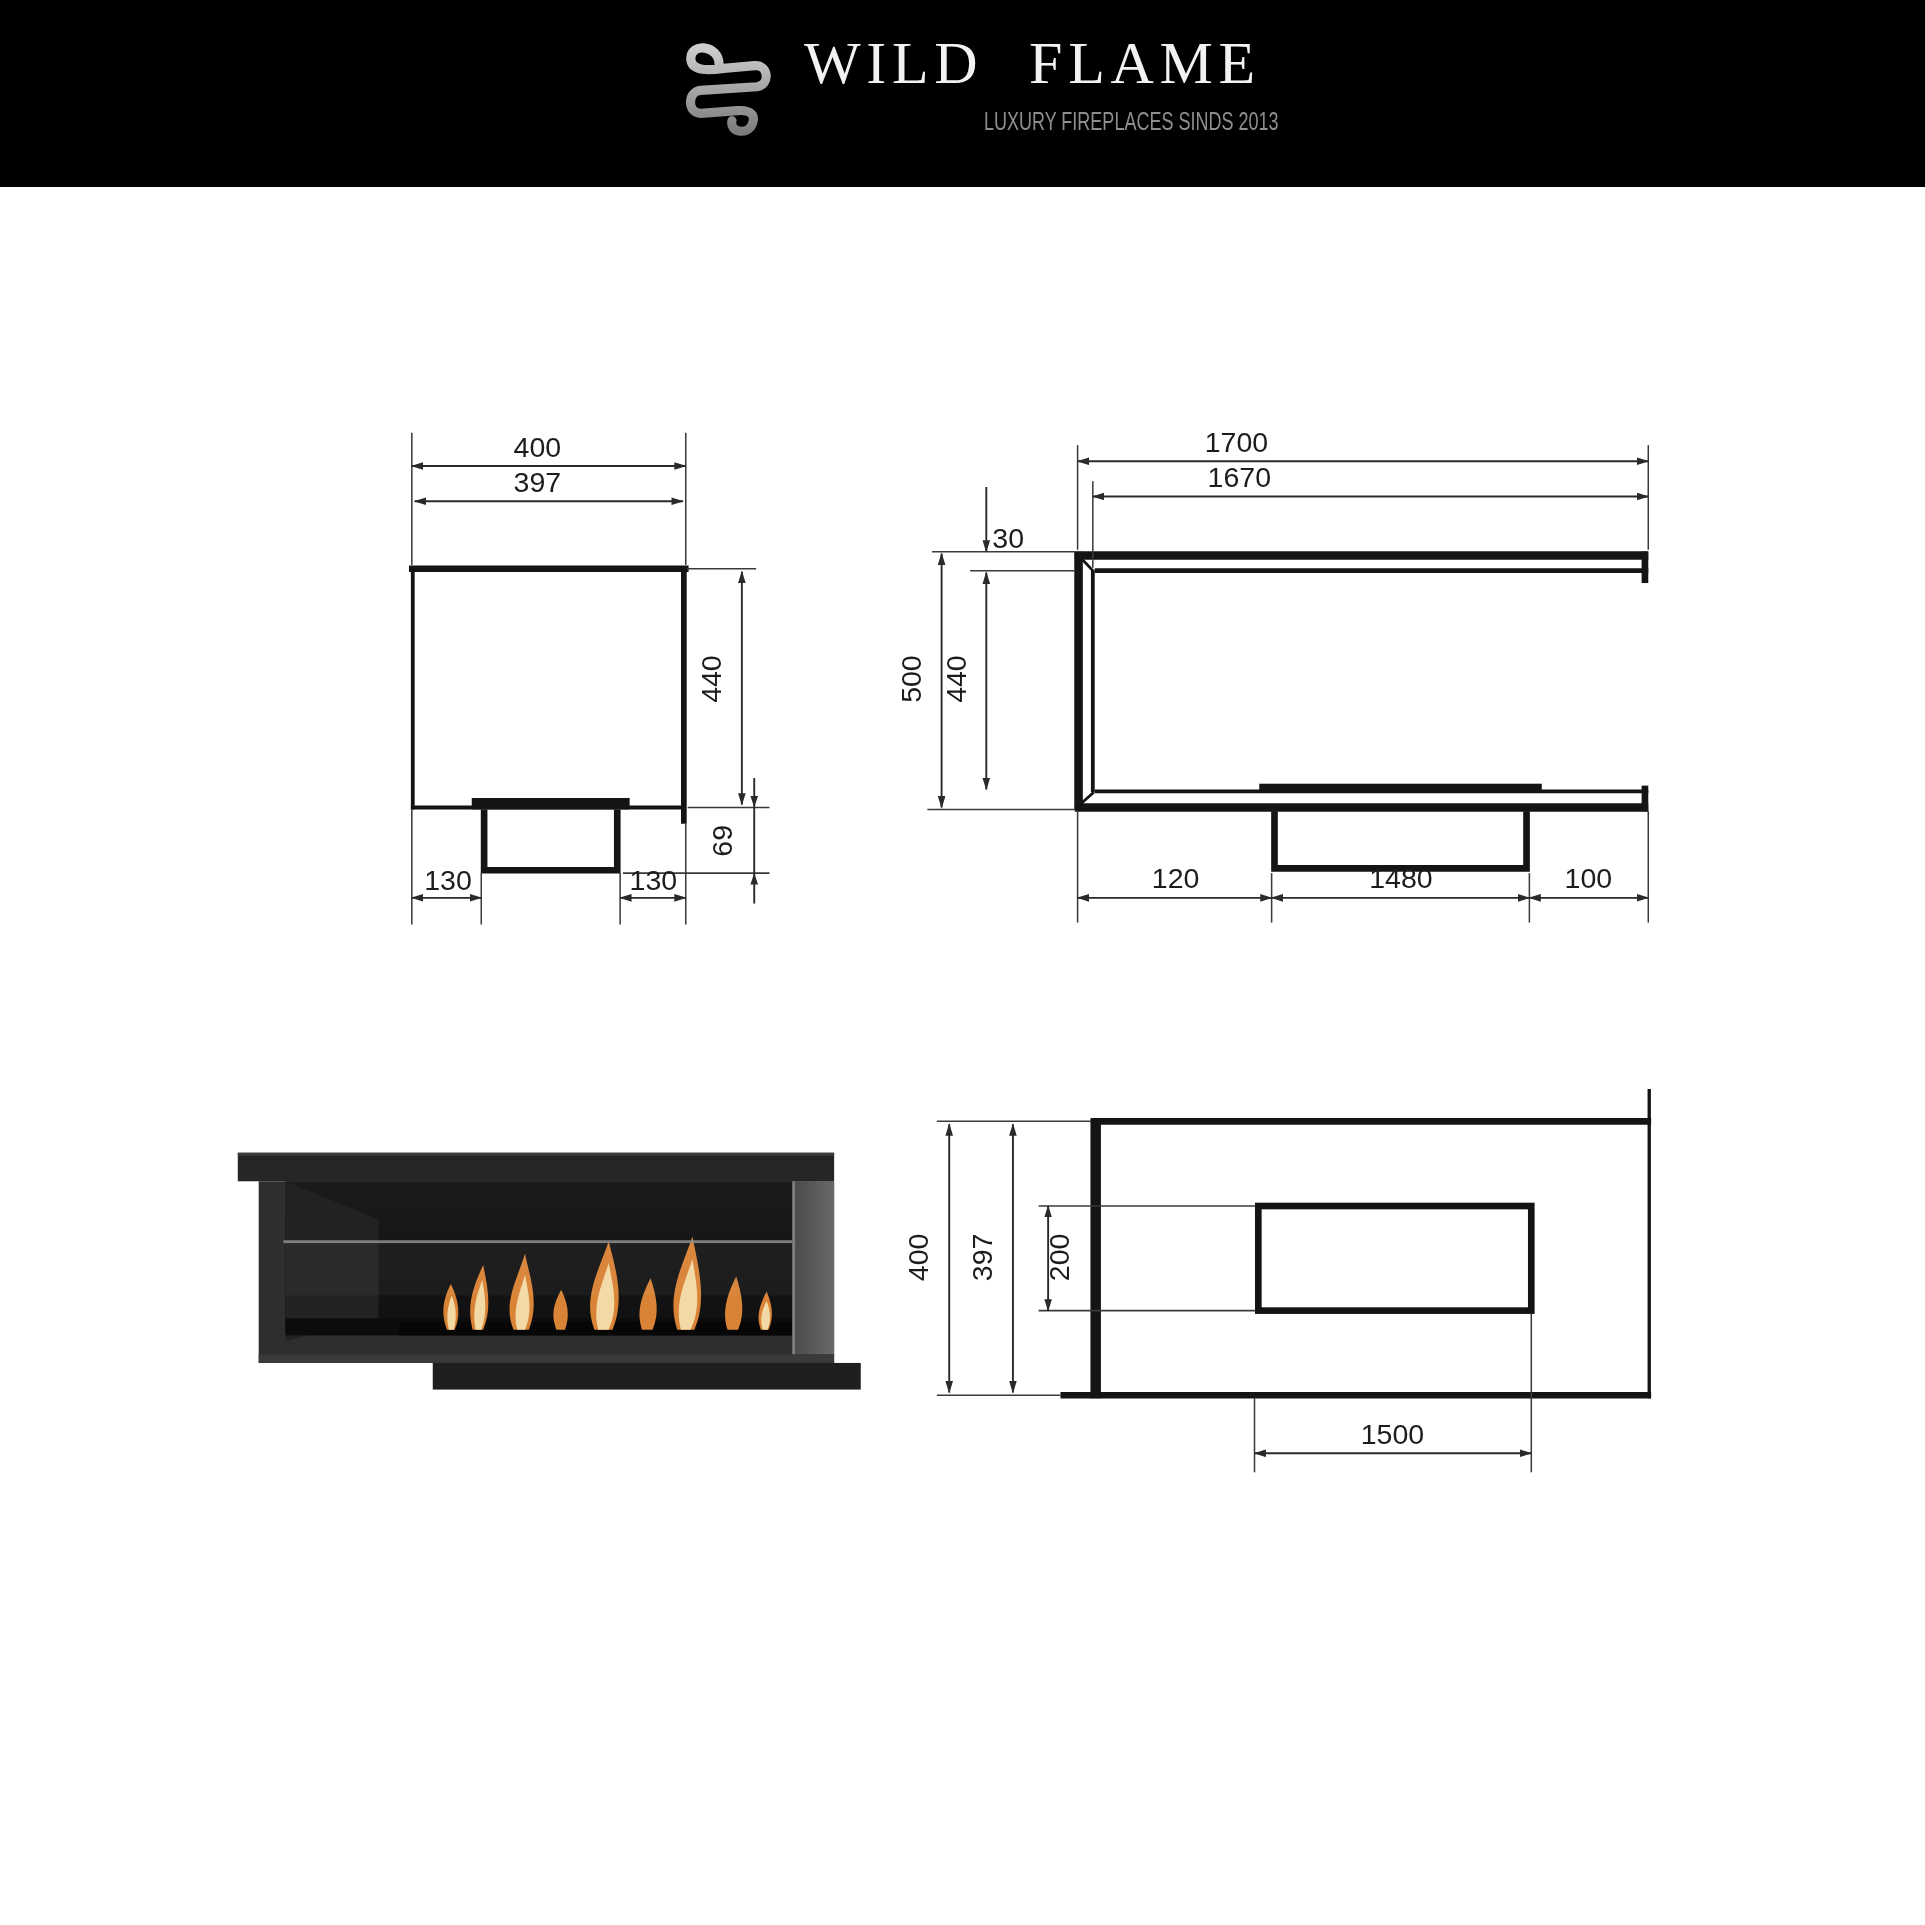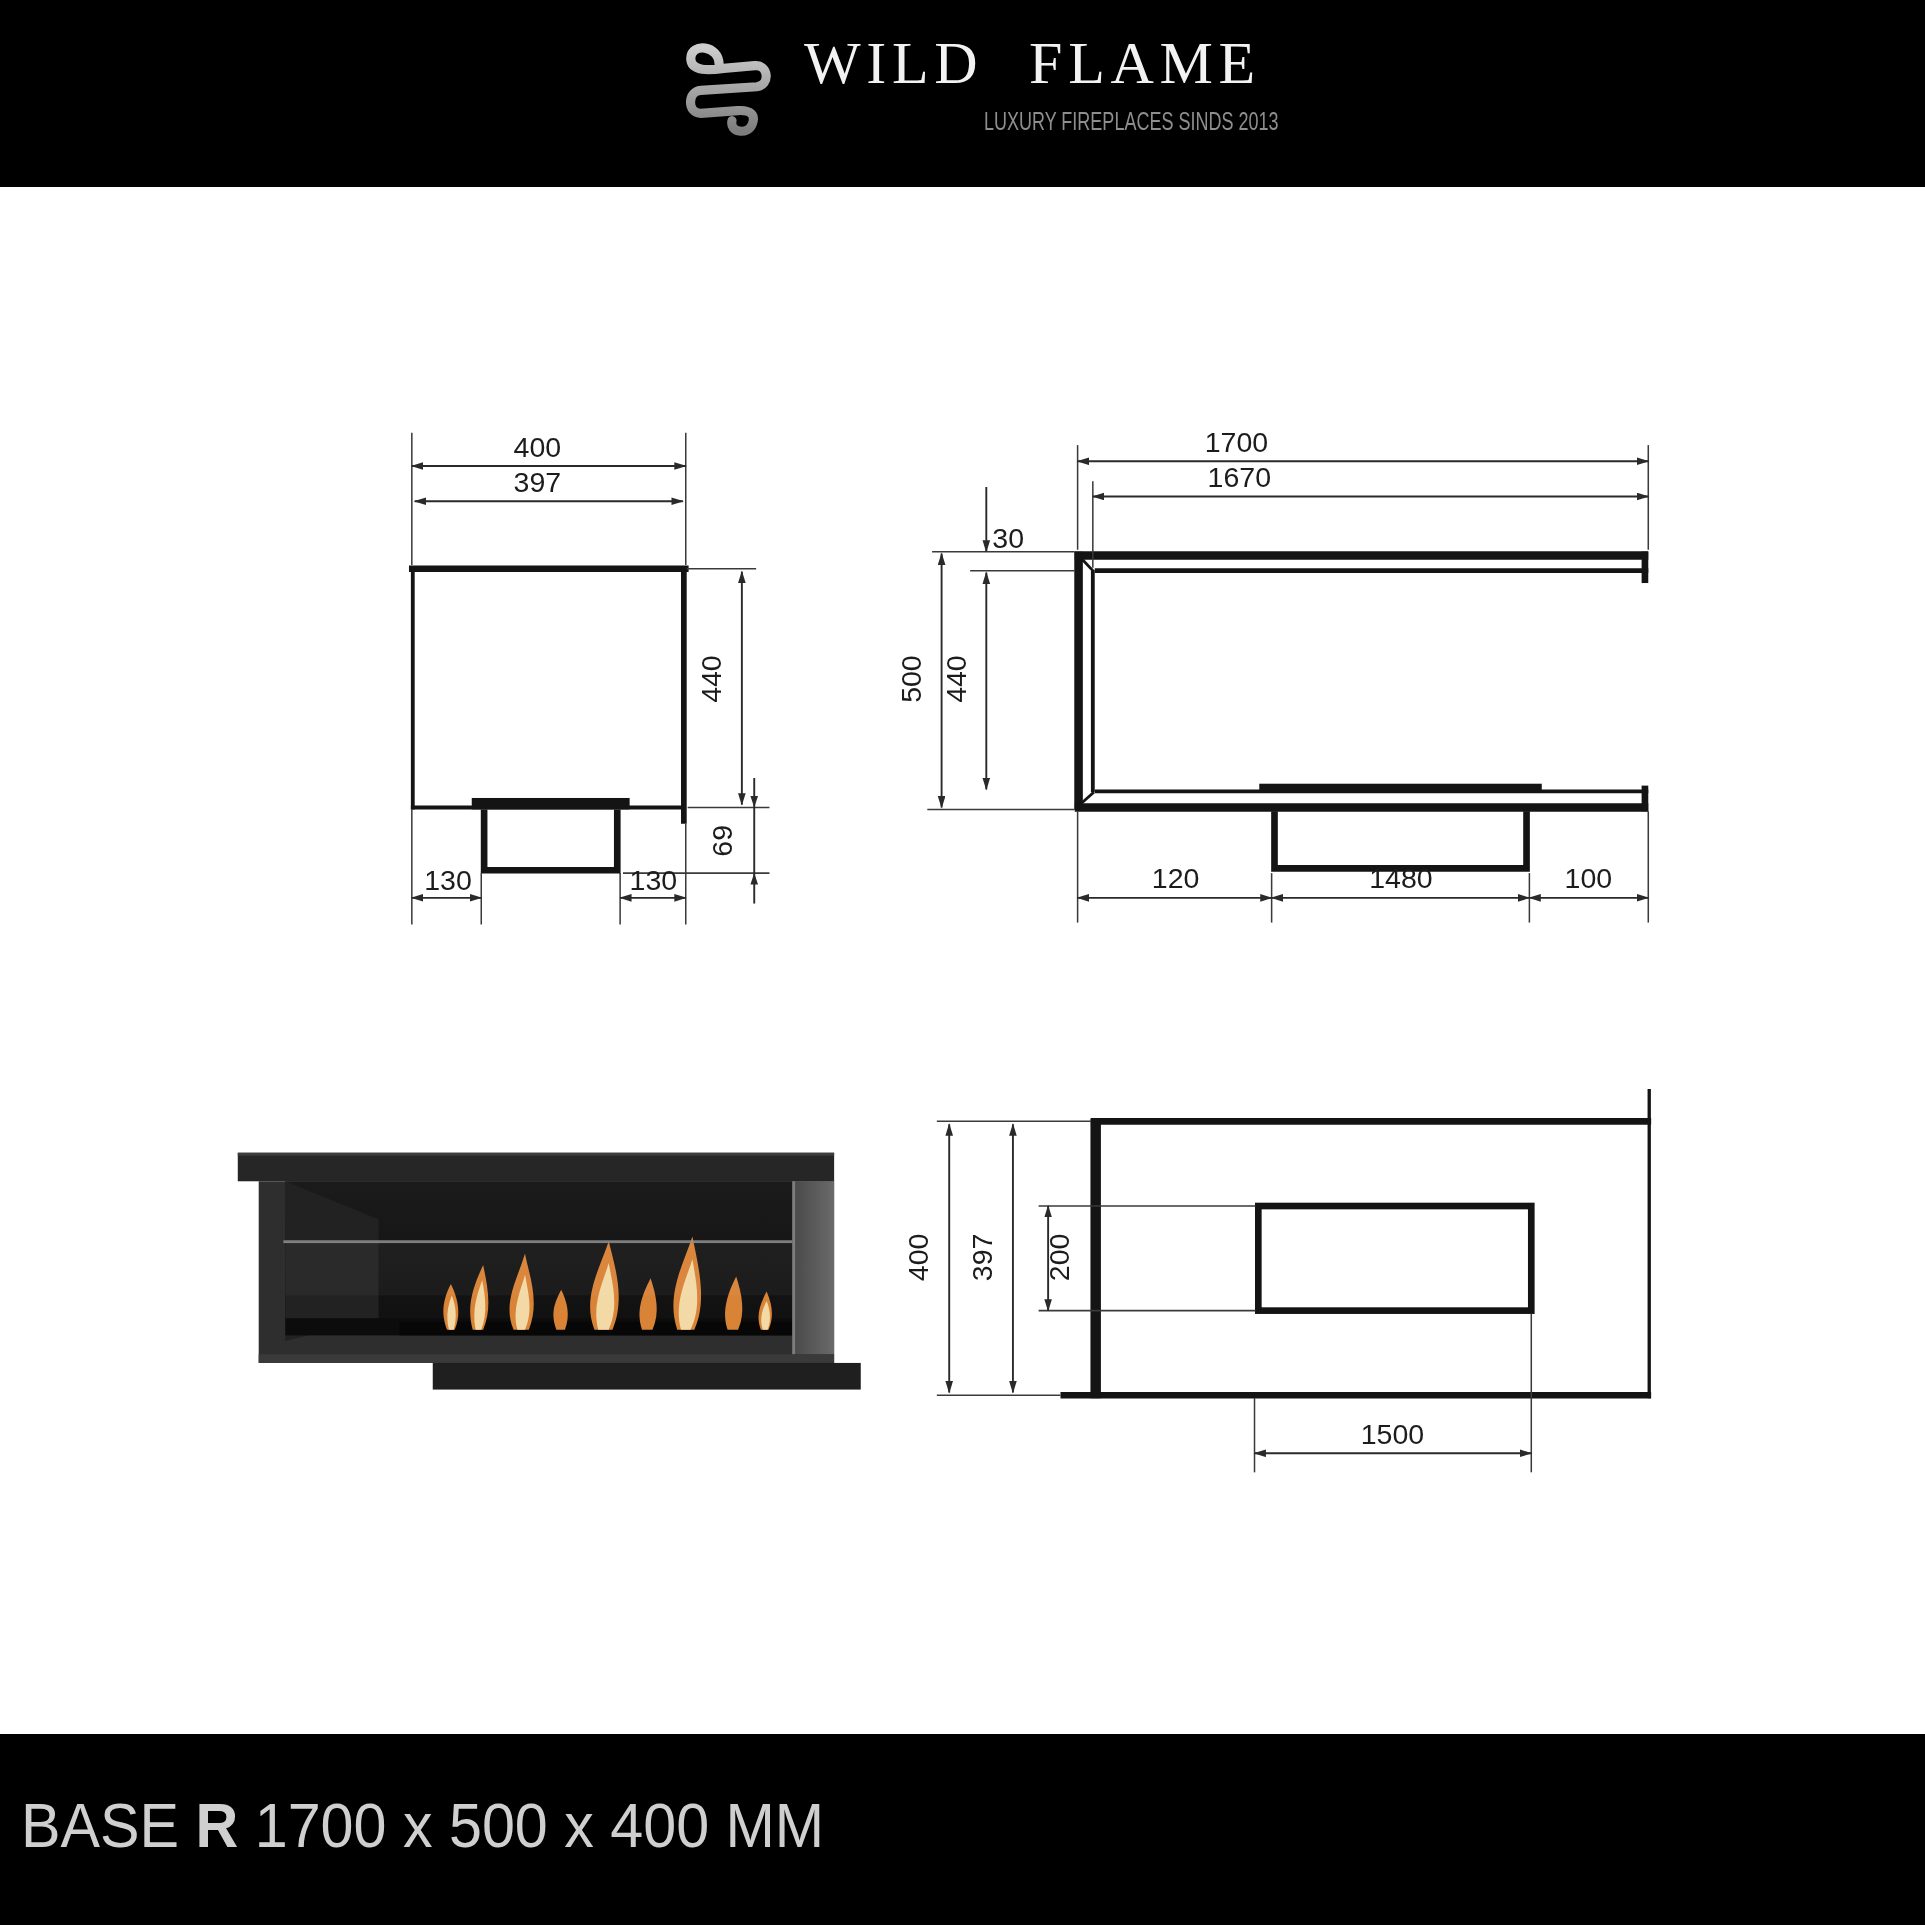--- a/index.html
+++ b/index.html
@@ -213,21 +213,15 @@
       <rect x="300" y="1307" width="533" height="55" fill="#ffffff" opacity="0.04"></rect>
 
       <rect x="833" y="1242" width="44" height="182" fill="url(#glassGrad)" opacity="0.95"></rect>
       <rect x="833" y="1242" width="3" height="182" fill="#7d7d7d"></rect>
 
       <rect x="272" y="1424" width="605" height="9" fill="#3a3a3a"></rect>
       <rect x="455" y="1433" width="450" height="28" fill="#1f1f1f"></rect>
     </g>
   </svg>
 
-  <div class="footer">
-    <div class="footer-text">
-      <span>BASE</span>
-      <b>R</b><span> 1700 x 500 x 400 MM</span>
-    </div>
-  </div>
 
 </div>
 
 
 </body></html>

